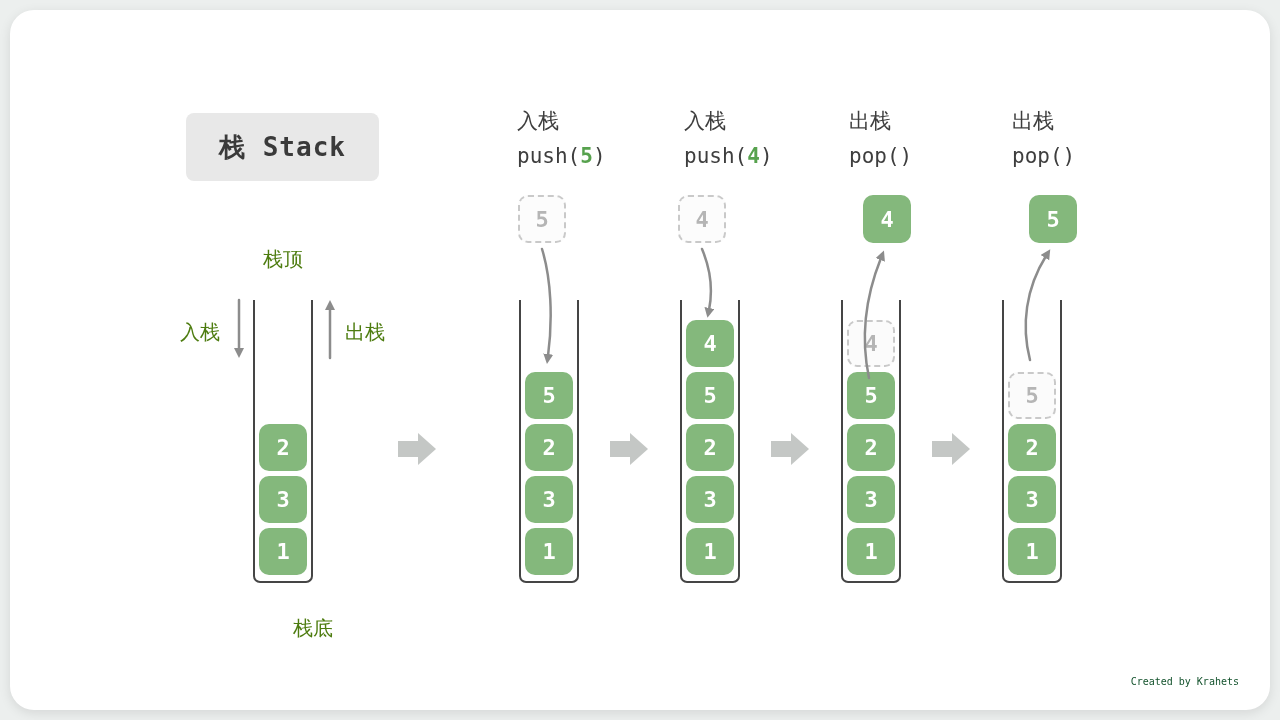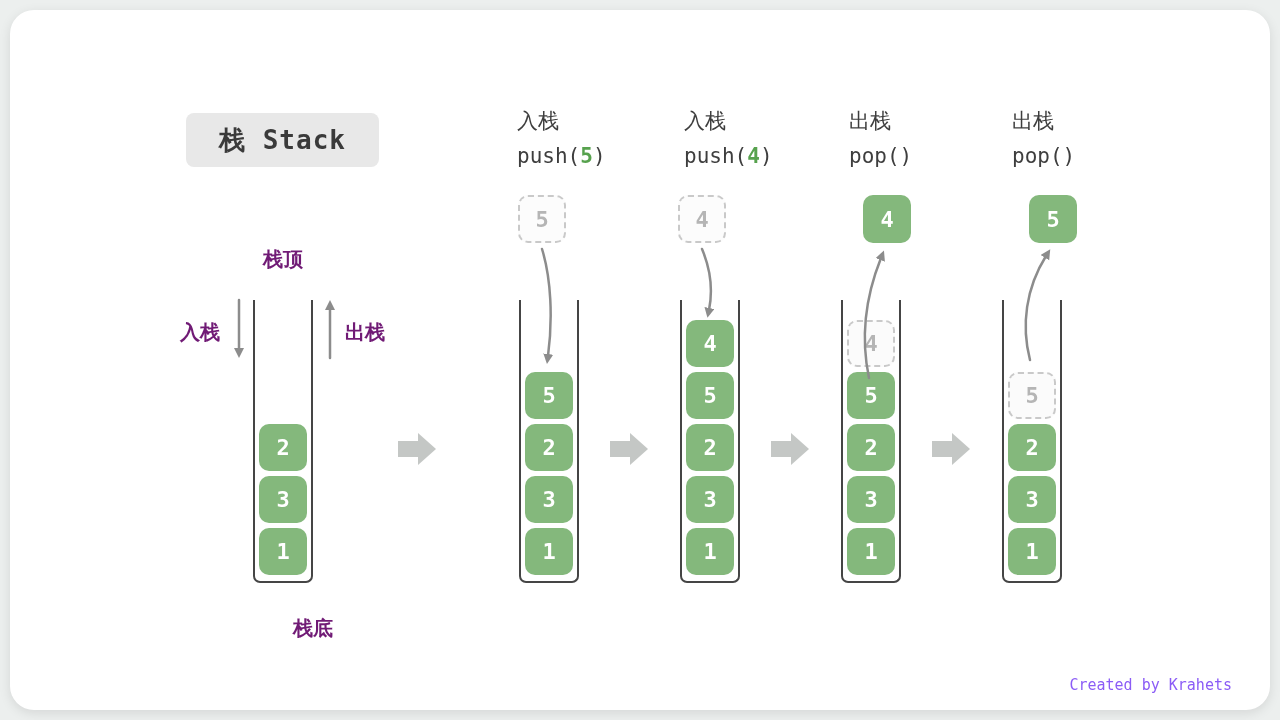--- a/index.html
+++ b/index.html
@@ -11,21 +11,21 @@
   }
   .card{
     position:absolute;left:10px;top:10px;width:1260px;height:700px;
     background:#ffffff;border-radius:24px;
     box-shadow:0 3px 12px rgba(0,0,0,0.10);
   }
   .stage{position:absolute;inset:0;}
 
   
   .title-box{
-    position:absolute;left:186px;top:113px;width:193px;height:54px;
+    position:absolute;left:186px;top:113px;width:193px;height:68px;
     background:#e8e8e8;border-radius:8px;
     display:flex;align-items:center;justify-content:center;
     font-family:"DejaVu Sans Mono",monospace;
     font-size:26px;font-weight:bold;color:#3a3a3a;letter-spacing:1px;
   }
 
   
   .step-header{
     position:absolute;top:104px;
     font-family:"DejaVu Sans Mono",monospace;
@@ -60,33 +60,33 @@
     flex:none;width:48px;height:47px;border-radius:10px;
     background:#84b87c;color:#ffffff;box-sizing:border-box;
     display:flex;align-items:center;justify-content:center;
     font-family:"DejaVu Sans Mono",monospace;font-size:22px;font-weight:600;
   }
   .cell.ghost{background:#fbfbfb;border:2px dashed #c9c9c9;color:#b5b5b5;}
 
   
   .cjk-label{
     position:absolute;width:100px;text-align:center;
-    font-size:20px;font-weight:bold;color:#701a75;
+    font-size:20px;font-weight:normal;color:#4d7c0f;
   }
   .lbl-top{left:233px;top:246px;}
   .lbl-bottom{left:233px;top:615px;text-align:right;}
   .lbl-push{left:150px;top:319px;}
   .lbl-pop{left:315px;top:319px;}
 
   
   .overlay{position:absolute;left:0;top:0;width:1280px;height:720px;pointer-events:none;}
 
   .watermark{
-    position:absolute;top:676px;right:48px;
-    font-family:"DejaVu Sans Mono",monospace;font-size:15px;color:#8b5cf6;
+    position:absolute;top:676px;right:41px;
+    font-family:"DejaVu Sans Mono",monospace;font-size:10px;color:#14532d;
   }
 </style>
 </head>
 <body>
 
 <div class="stage">
   <div class="card"></div>
 
   <div class="title-box">
     <span>栈 Stack</span>

